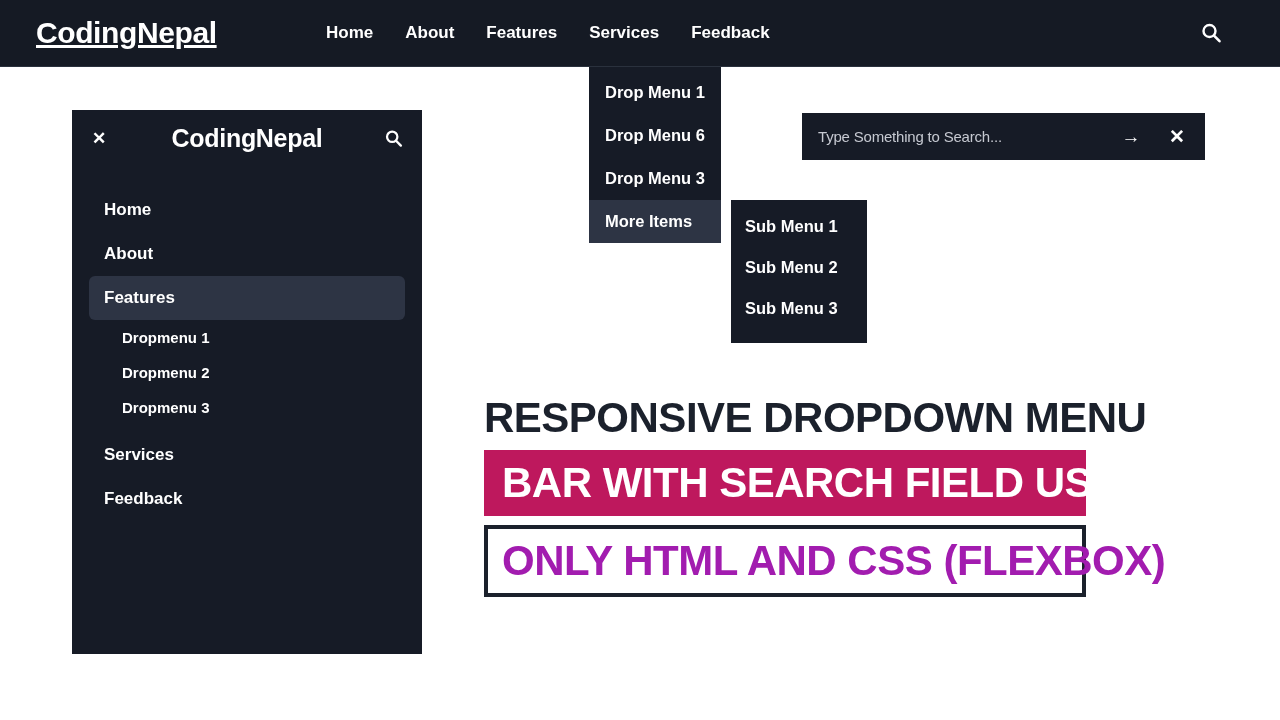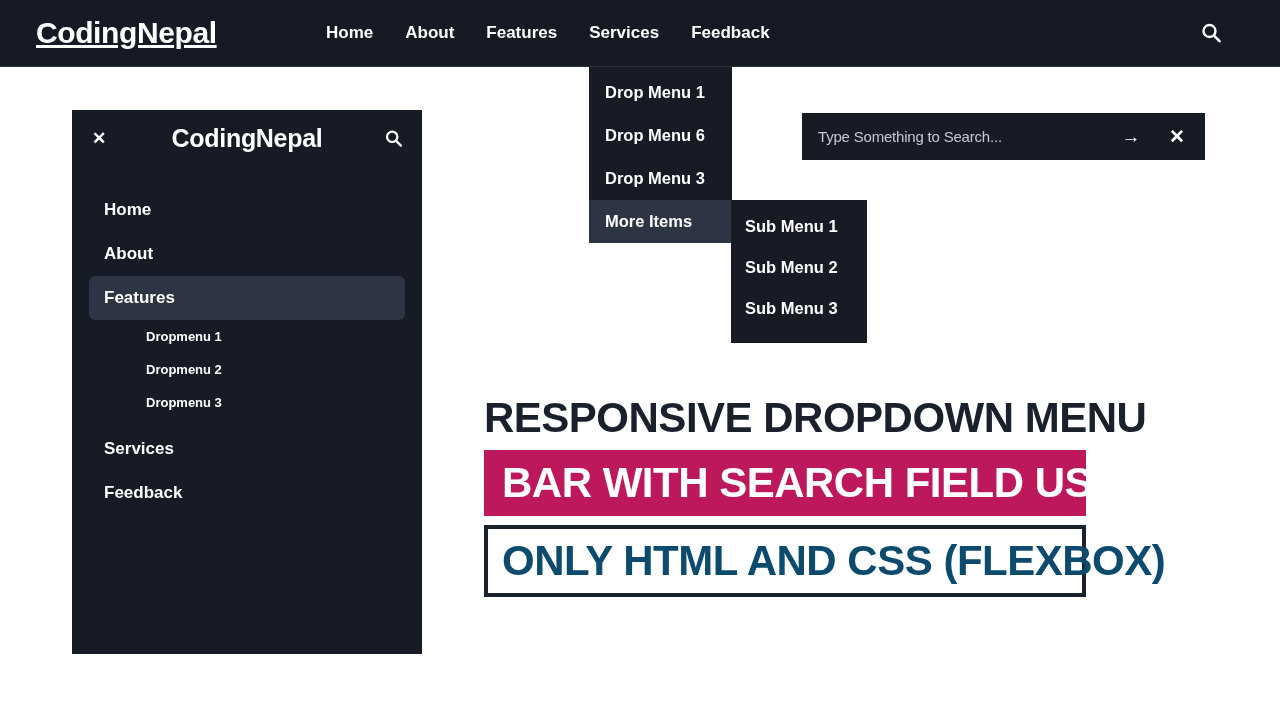--- a/index.html
+++ b/index.html
@@ -33,21 +33,21 @@
   }
   .nav-search-btn {
     position:absolute; right:56px; top:50%; transform:translateY(-50%);
     width:26px; height:26px; display:flex; align-items:center; justify-content:center;
     background:none; border:none; cursor:pointer;
   }
   .magnifier { display:block; }
 
   
   .dropdown {
-    position:absolute; left:589px; top:67px; width:143px;
+    position:absolute; left:589px; top:67px; width:132px;
     background:#161b26;
     padding:4px 0 0 0;
   }
   .dropdown li { list-style:none; position:relative; }
   .drop-link {
     display:block; color:#ffffff; font-size:16.5px; font-weight:600;
     padding:12px 0 12px 16px; text-decoration:none; white-space:nowrap;
   }
   .drop-item-active > .drop-link { background:#2d3444; }
 
@@ -107,41 +107,40 @@
   .sidebar-menu li { list-style:none; }
   .side-link {
     display:block; color:#ffffff; text-decoration:none;
     font-size:17px; font-weight:600;
     margin:0 17px; padding:12px 0 12px 15px; border-radius:6px;
   }
   .side-item-active > .side-link { background:#2d3444; }
   .side-sub { list-style:none; }
   .side-sub-link {
     display:block; color:#ffffff; text-decoration:none;
-    font-size:13px; font-weight:600;
+    font-size:15px; font-weight:600;
     padding:9px 0 9px 50px;
-    margin-left:24px;
   }
   .side-gap { height:8px; }
 
   
   .headline {
     position:absolute; left:484px; top:393px; width:602px;
   }
   .hl-line {
     font-size:42px; font-weight:bold; letter-spacing:-0.5px;
     line-height:1.0; white-space:nowrap;
   }
   .hl-1 { color:#1b212c; padding:4px 0 4px 0; }
   .hl-2 {
     color:#ffffff; background:#be185d;
     padding:12px 16px 12px 18px; margin-top:7px;
   }
   .hl-3 {
-    color:#0c4a6e; background:#ffffff; border:4px solid #1b212c;
+    color:#a21caf; background:#ffffff; border:4px solid #1b212c;
     padding:11px 12px 11px 14px; margin-top:9px;
   }
 </style>
 </head>
 <body>
 
 <div class="page">
 
   <nav class="navbar">
     <a class="brand" href="#">CodingNepal</a>

